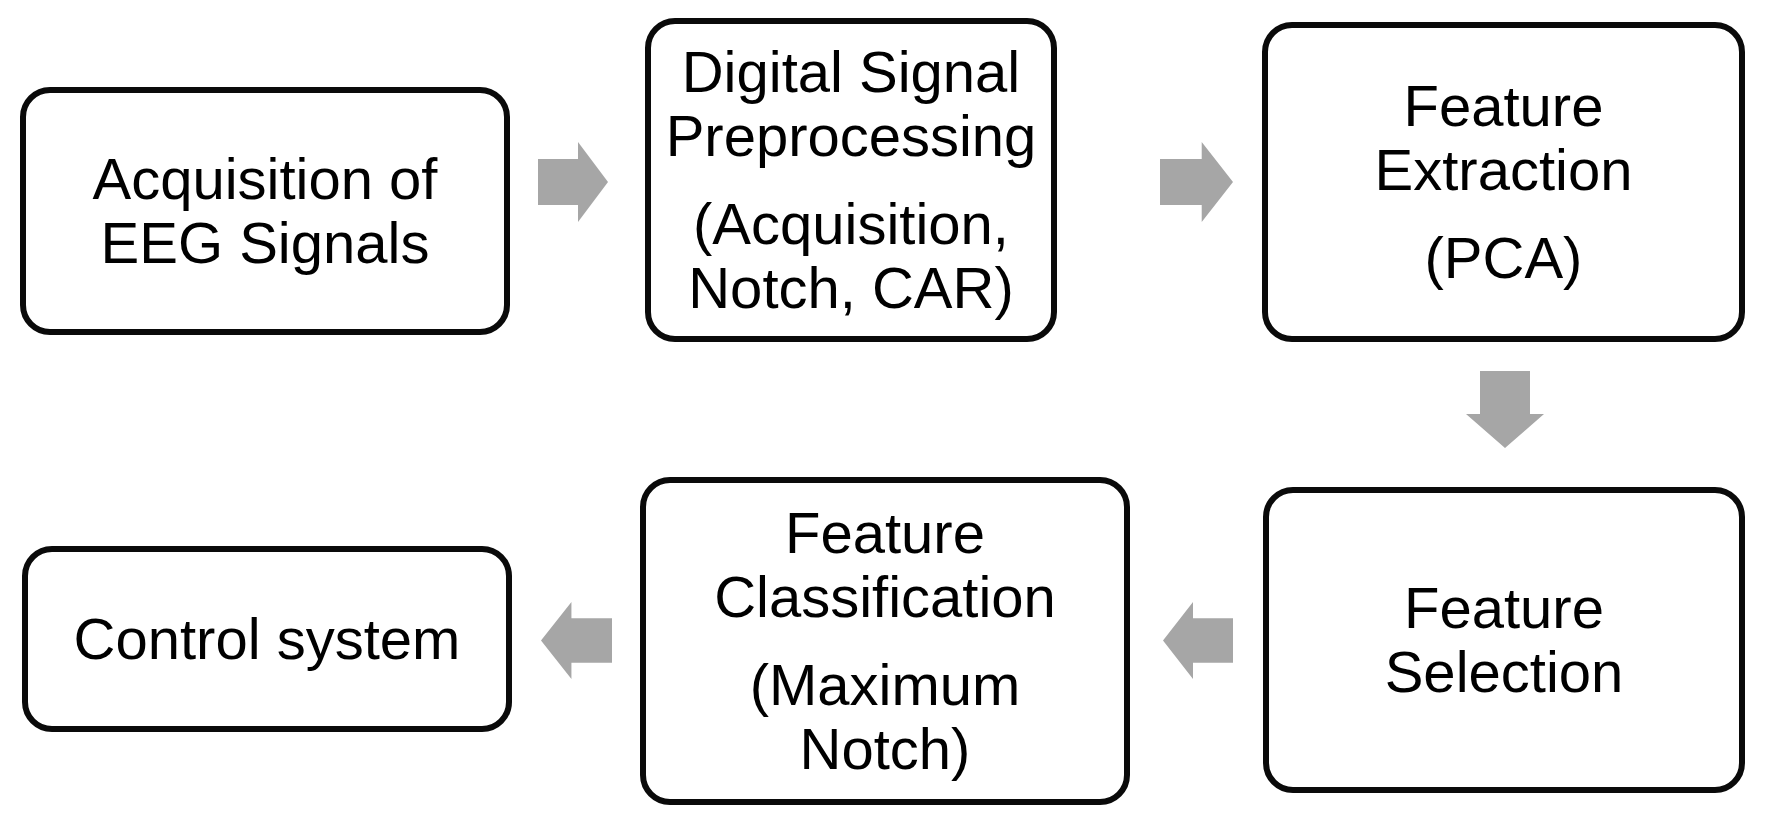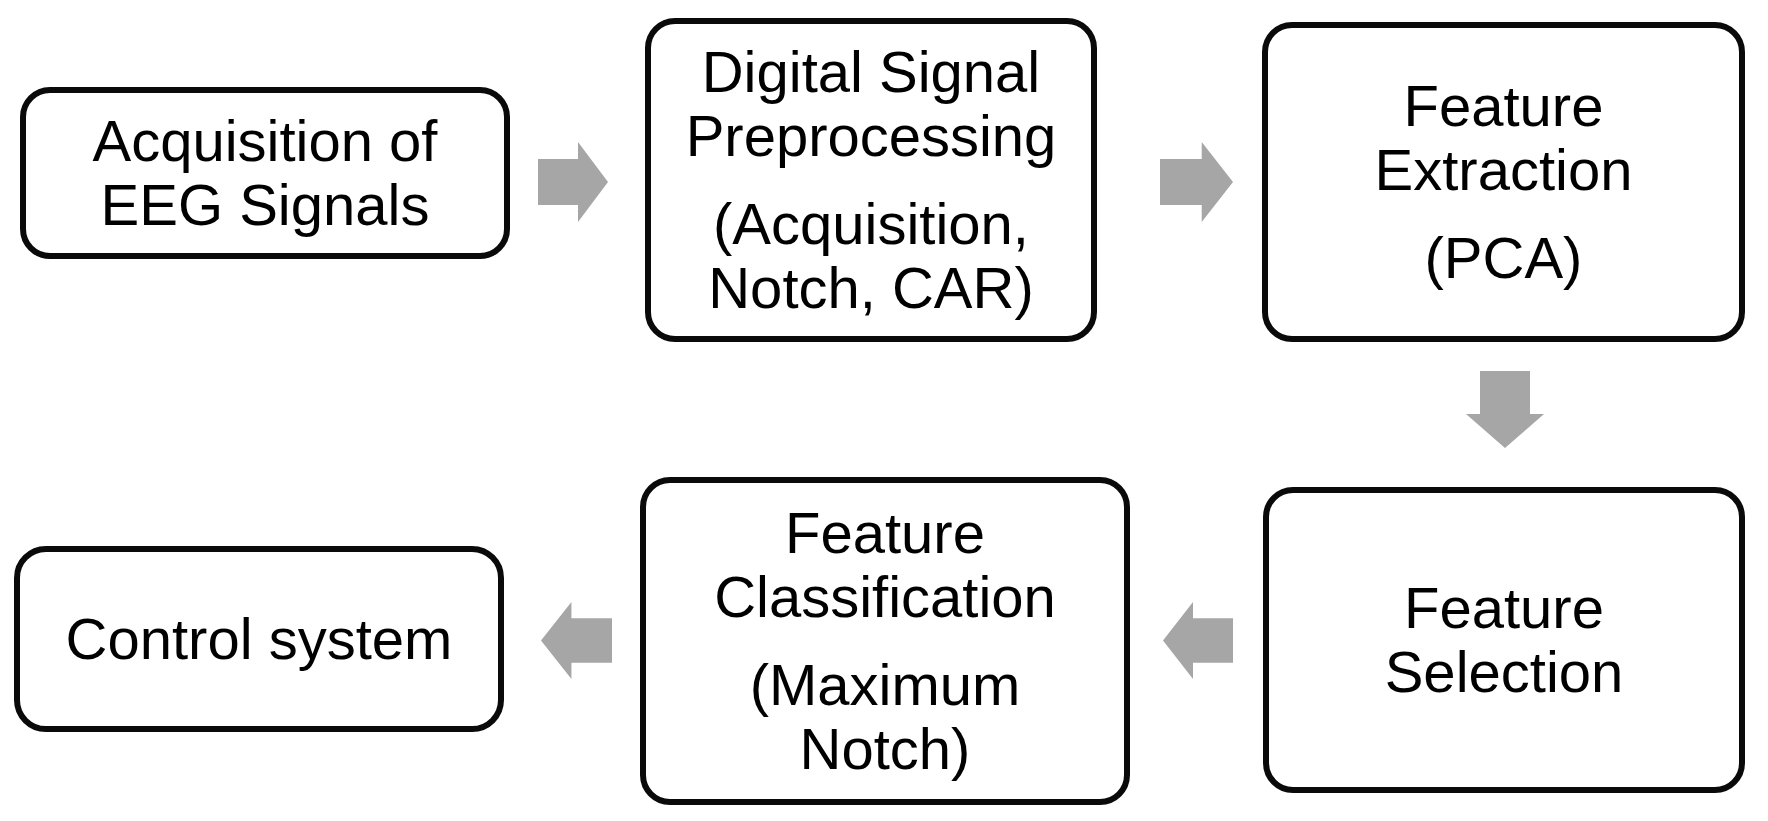--- a/index.html
+++ b/index.html
@@ -37,26 +37,26 @@
     line-height: 64px;
   }
   .flow-box .title,
   .flow-box .subtitle {
     white-space: pre-line;
     display: block;
   }
   .flow-box .subtitle { margin-top: 24px; }
 
   
-  .box-acquisition     { left: 20px;   top: 87px;  width: 490px; height: 172px; }
-  .box-preprocessing   { left: 645px;  top: 18px;  width: 452px; height: 324px; }
+  .box-acquisition     { left: 20px;   top: 87px;  width: 490px; height: 248px; }
+  .box-preprocessing   { left: 645px;  top: 18px;  width: 412px; height: 324px; }
   .box-extraction      { left: 1262px; top: 22px;  width: 483px; height: 320px; }
   .box-selection       { left: 1263px; top: 487px; width: 482px; height: 306px; }
   .box-classification  { left: 640px;  top: 477px; width: 490px; height: 328px; }
-  .box-control         { left: 14px;   top: 546px; width: 490px; height: 186px; border-radius: 32px; }
+  .box-control         { left: 22px;   top: 546px; width: 490px; height: 186px; }
 
   .flow-arrow { position: absolute; }
   .flow-arrow svg { display: block; width: 100%; height: 100%; }
   .flow-arrow polygon { fill: var(--arrow-color); }
 
   .arrow-r1   { left: 538px;  top: 142px; width: 70px; height: 80px; }
   .arrow-r2   { left: 1160px; top: 142px; width: 73px; height: 80px; }
   .arrow-down { left: 1466px; top: 371px; width: 78px; height: 77px; }
   .arrow-l1   { left: 1163px; top: 602px; width: 70px; height: 77px; }
   .arrow-l2   { left: 541px;  top: 602px; width: 71px; height: 77px; }

